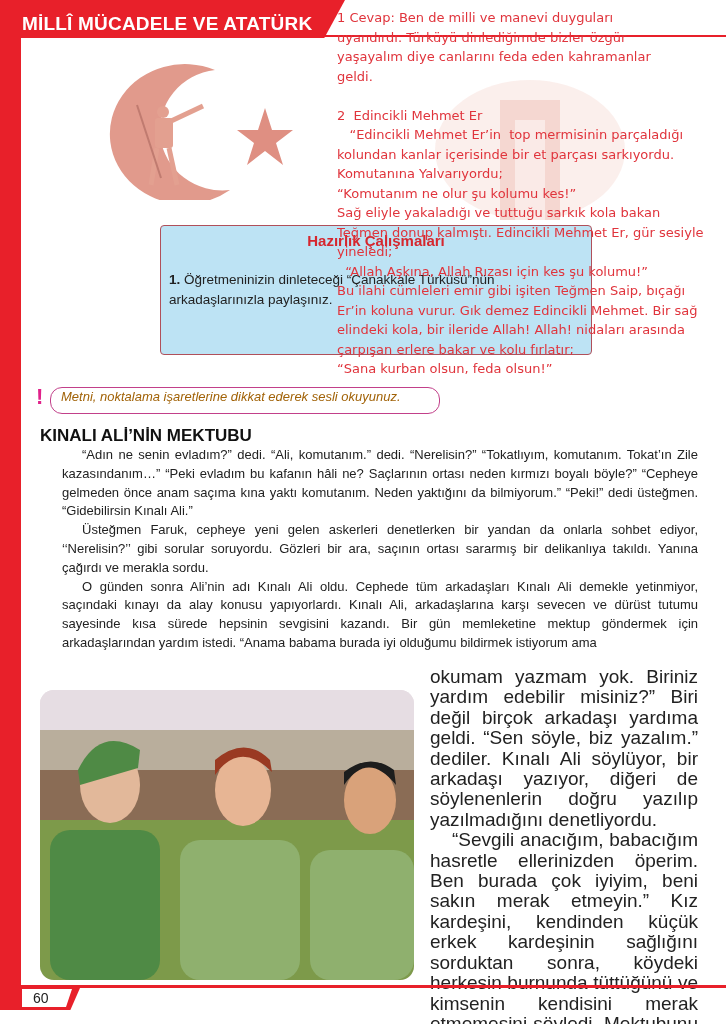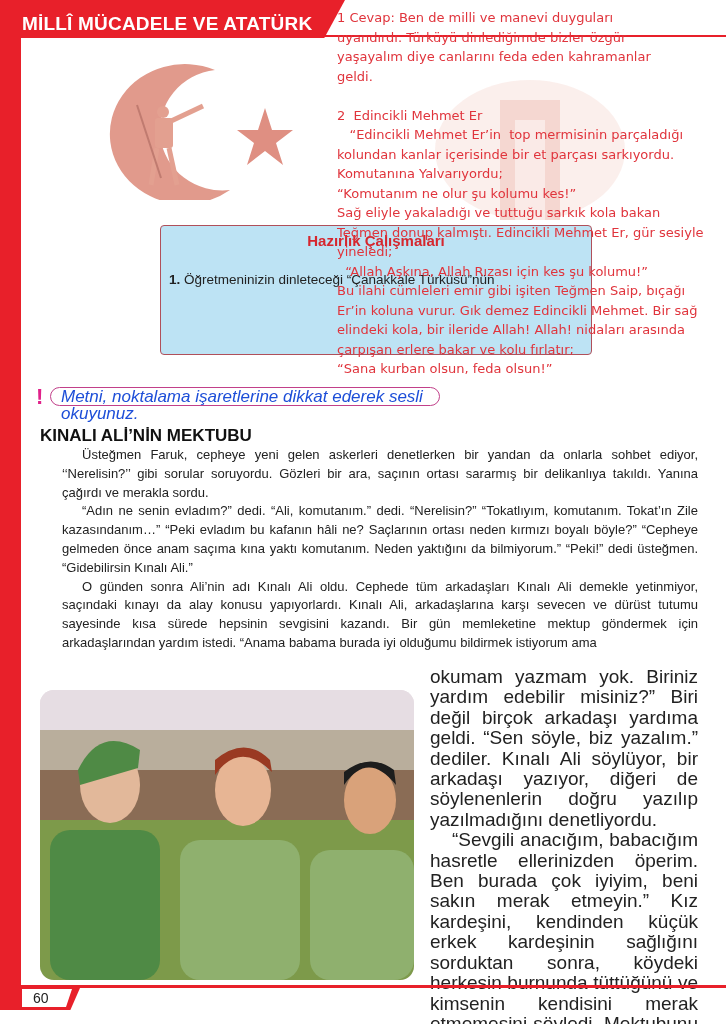--- a/index.html
+++ b/index.html
@@ -7,21 +7,21 @@
   .left-bar { position:absolute; left:0; top:0; width:21px; height:990px; background:#e8202a; }
   .top-bar { position:absolute; left:0; top:0; width:345px; height:38px; background:#e8202a; clip-path:polygon(0 0,100% 0,94% 100%,0 100%); }
   .header-title { position:absolute; left:22px; top:13px; font-size:19px; font-weight:bold; color:#ffffff; letter-spacing:0.2px; }
   .top-line { position:absolute; left:318px; top:35px; width:408px; height:2px; background:#e8202a; }
   .emblem { position:absolute; left:65px; top:50px; width:240px; height:150px; }
   .monument { position:absolute; left:430px; top:60px; width:200px; height:160px; opacity:0.45; }
   .prep-box { position:absolute; left:160px; top:225px; width:390px; height:128px; background:#bde3f4; border:1.5px solid #b0505a; border-radius:4px;padding-left:40px; }
   .prep-title { position:absolute; left:0; right:0; top:6px; text-align:center; color:#d6272e; font-weight:bold; font-size:15px; }
   .prep-items { position:absolute; left:8px; top:44px; font-size:13.5px; color:#222; line-height:20px; }
   .prep-items b { font-weight:bold; }
-  .note { position:absolute; left:50px; top:387px; width:390px; height:19px; border:1.5px solid #c2408a; border-radius:12px; font-style:italic; font-size:17px; color:#1d4ed8; padding-left:10px; box-sizing:border-box; line-height:17px; }
+  .note { position:absolute; left:50px; top:387px; width:390px; height:27px; border:1.5px solid #c2408a; border-radius:12px; font-style:italic; font-size:13px; color:#a16207; padding-left:10px; box-sizing:border-box; line-height:17px; }
   .exclaim { position:absolute; left:36px; top:384px; color:#e0218a; font-weight:bold; font-size:22px; }
   .overlay { position:absolute; left:337px; top:8px; width:385px; font-family:"DejaVu Sans", sans-serif; font-size:13px; line-height:19.5px; color:#e0343c; white-space:pre-wrap; }
   .story-title { position:absolute; left:40px; width:660px; top:426px; text-align:left; font-weight:bold; font-size:17px; color:#111; }
   .story { position:absolute; left:62px; width:636px; top:446px; font-size:13px; line-height:18.8px; color:#222; text-align:justify; }
   .story p { margin:0; text-indent:0; }
   .story p.ind { text-indent:20px; }
   .illus { position:absolute; left:40px; top:690px; width:374px; height:290px; border-radius:14px; overflow:hidden; background:#e6dde3; }
   .side-text { position:absolute; left:430px; top:667px; width:268px; font-size:19px; line-height:20.4px; color:#222; text-align:justify; }
   .side-text p { margin:0; }
   .side-text p.ind { text-indent:22px; }
@@ -54,32 +54,33 @@
 <svg class="monument" viewBox="0 0 200 160">
   <ellipse cx="100" cy="90" rx="95" ry="70" fill="#f7dcd6"></ellipse>
   <rect x="70" y="40" width="60" height="120" fill="#e9a89b"></rect>
   <rect x="85" y="60" width="30" height="100" fill="#f4d2cb"></rect>
 </svg>
 
 <div class="prep-box">
   <div class="prep-title">Hazırlık Çalışmaları</div>
   <div class="prep-items">
     <div><b>1.</b><span> Öğretmeninizin dinleteceği “Çanakkale Türküsü”nün</span></div>
+    <div>arkadaşlarınızla paylaşınız.</div>
   </div>
 </div>
 
 <div class="exclaim">!</div>
 <div class="note">Metni, noktalama işaretlerine dikkat ederek sesli okuyunuz.</div>
 
 <div class="overlay" id="overlay"><div>1 Cevap: Ben de milli ve manevi duyguları</div><div>uyandırdı. Türküyü dinlediğimde bizler özgür</div><div>yaşayalım diye canlarını feda eden kahramanlar</div><div>geldi.</div><div>&nbsp;</div><div>2  Edincikli Mehmet Er</div><div>   “Edincikli Mehmet Er’in  top mermisinin parçaladığı</div><div>kolundan kanlar içerisinde bir et parçası sarkıyordu.</div><div>Komutanına Yalvarıyordu;</div><div>“Komutanım ne olur şu kolumu kes!”</div><div>Sağ eliyle yakaladığı ve tuttuğu sarkık kola bakan</div><div>Teğmen donup kalmıştı. Edincikli Mehmet Er, gür sesiyle</div><div>yineledi;</div><div>  “Allah Aşkına, Allah Rızası için kes şu kolumu!”</div><div>Bu ilahi cümleleri emir gibi işiten Teğmen Saip, bıçağı</div><div>Er’in koluna vurur. Gık demez Edincikli Mehmet. Bir sağ</div><div>elindeki kola, bir ileride Allah! Allah! nidaları arasında</div><div>çarpışan erlere bakar ve kolu fırlatır;</div><div>“Sana kurban olsun, feda olsun!”</div></div>
 
 <div class="story-title">KINALI ALİ’NİN MEKTUBU</div>
 <div class="story">
+  <p class="ind">“Adın ne senin evladım?” dedi. “Ali, komutanım.” dedi. “Nerelisin?” “Tokatlıyım, komutanım. Tokat’ın Zile kazasındanım…” “Peki evladım bu kafanın hâli ne? Saçlarının ortası neden kırmızı boyalı böyle?” “Cepheye gelmeden önce anam saçıma kına yaktı komutanım. Neden yaktığını da bilmiyorum.” “Peki!” dedi üsteğmen. “Gidebilirsin Kınalı Ali.”</p>
   <p class="ind">Üsteğmen Faruk, cepheye yeni gelen askerleri denetlerken bir yandan da onlarla sohbet ediyor, ‘‘Nerelisin?’’ gibi sorular soruyordu. Gözleri bir ara, saçının ortası sararmış bir delikanlıya takıldı. Yanına çağırdı ve merakla sordu.</p>
-  <p class="ind">“Adın ne senin evladım?” dedi. “Ali, komutanım.” dedi. “Nerelisin?” “Tokatlıyım, komutanım. Tokat’ın Zile kazasındanım…” “Peki evladım bu kafanın hâli ne? Saçlarının ortası neden kırmızı boyalı böyle?” “Cepheye gelmeden önce anam saçıma kına yaktı komutanım. Neden yaktığını da bilmiyorum.” “Peki!” dedi üsteğmen. “Gidebilirsin Kınalı Ali.”</p>
   <p class="ind">O günden sonra Ali’nin adı Kınalı Ali oldu. Cephede tüm arkadaşları Kınalı Ali demekle yetinmiyor, saçındaki kınayı da alay konusu yapıyorlardı. Kınalı Ali, arkadaşlarına karşı sevecen ve dürüst tutumu sayesinde kısa sürede hepsinin sevgisini kazandı. Bir gün memleketine mektup göndermek için arkadaşlarından yardım istedi. “Anama babama burada iyi olduğumu bildirmek istiyorum ama</p>
 </div>
 
 <div class="illus">
   <svg width="374" height="290" viewBox="0 0 374 290">
     <rect x="0" y="0" width="374" height="60" fill="#e6dde3"></rect>
     <rect x="0" y="40" width="374" height="50" fill="#b9ae9c"></rect>
     <rect x="0" y="80" width="374" height="60" fill="#8a6c55"></rect>
     <rect x="0" y="130" width="374" height="160" fill="#7d9a4a"></rect>
     <g>

